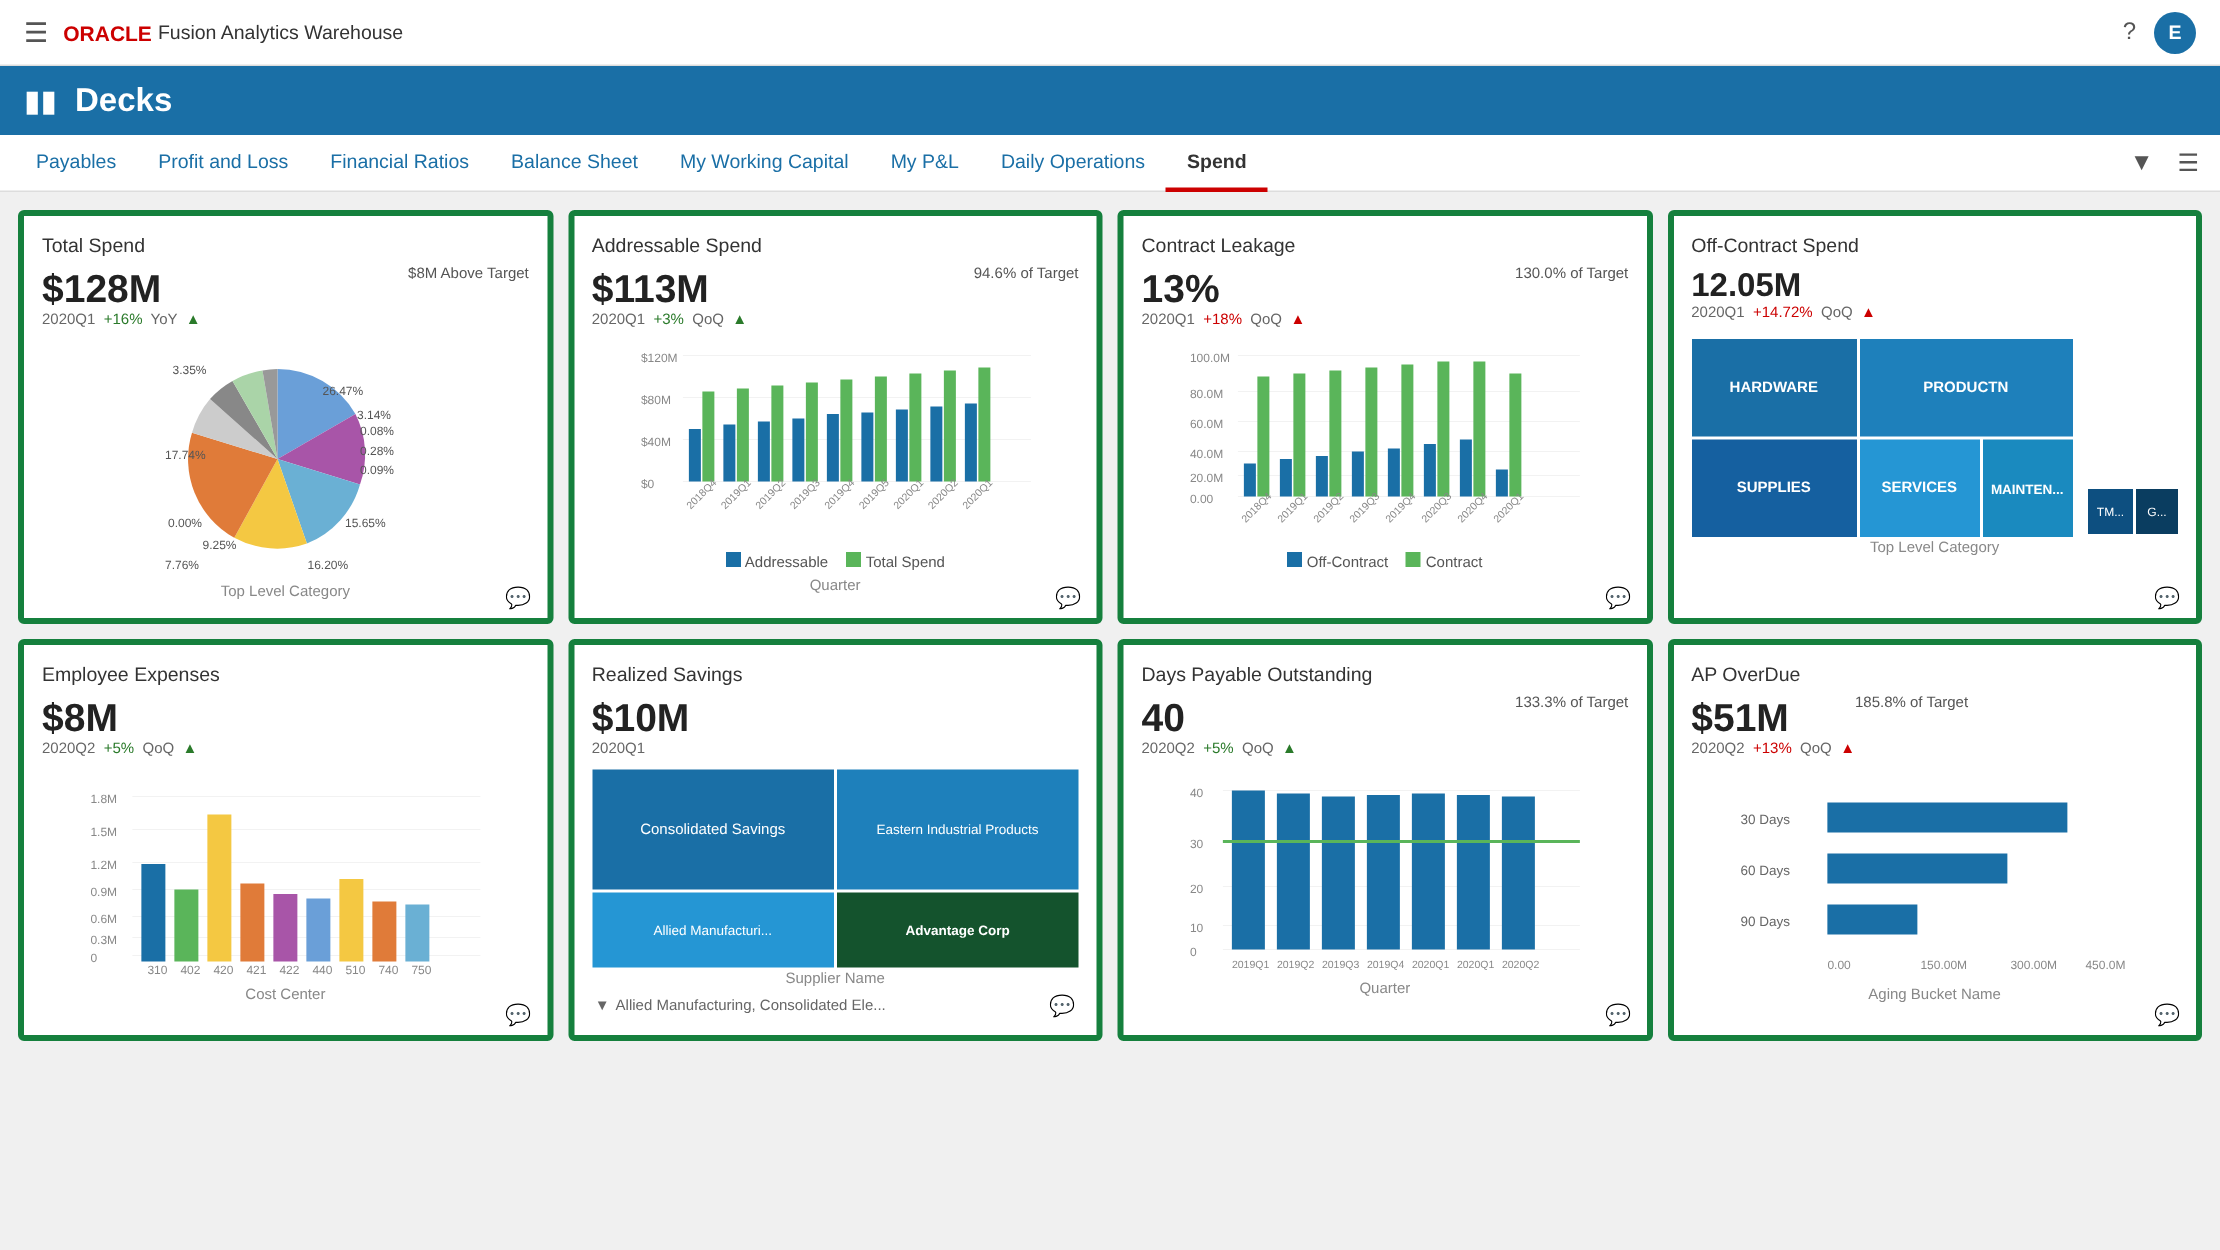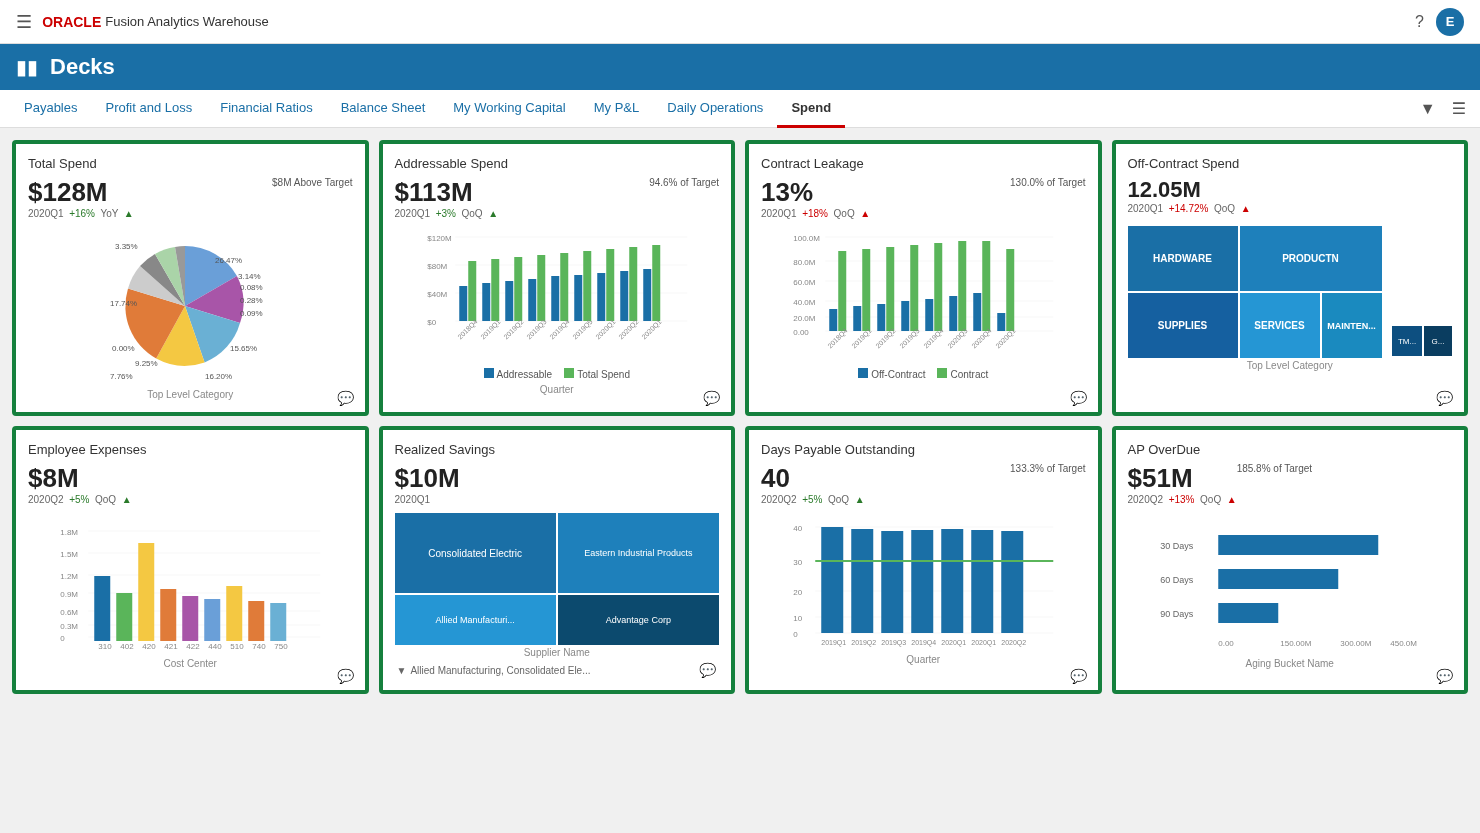--- a/index.html
+++ b/index.html
@@ -381,24 +381,24 @@
 
     <div class="card">
       <div class="card-title">Realized Savings</div>
       <div>
         <div class="card-value">$10M</div>
         <div class="card-sub">2020Q1</div>
       </div>
 
       <div style="margin-top:8px;height:130px;">
         <div style="display:grid;grid-template-columns:1fr 1fr;grid-template-rows:80px 50px;gap:2px;height:130px;">
-          <div style="background:#1a6fa6;display:flex;align-items:center;justify-content:center;color:#fff;font-size:10px;padding:4px;text-align:center;grid-row:1/2;">Consolidated Electric</div>
+          <div style="background:#1a6fa6;display:flex;align-items:center;justify-content:center;color:#fff;font-size:10px;padding:4px;text-align:center;grid-row:1/2;">Consolidated Savings</div>
           <div style="background:#1e80bb;display:flex;align-items:center;justify-content:center;color:#fff;font-size:9px;padding:4px;text-align:center;grid-row:1/2;">Eastern Industrial Products</div>
           <div style="background:#2596d4;display:flex;align-items:center;justify-content:center;color:#fff;font-size:9px;padding:4px;text-align:center;">Allied Manufacturi...</div>
-          <div style="background:#0c4a6e;display:flex;align-items:center;justify-content:center;color:#fff;font-size:9px;padding:4px;text-align:right;">Advantage Corp</div>
+          <div style="background:#14532d;display:flex;align-items:center;justify-content:center;color:#fff;font-size:9px;padding:4px;text-align:right;font-weight:bold;">Advantage Corp</div>
         </div>
       </div>
       <div class="chart-label">Supplier Name</div>
       <div style="display:flex;align-items:center;justify-content:space-between;margin-top:4px;padding:0 2px;">
         <span style="font-size:10px;color:#666;display:flex;align-items:center;gap:4px;">
           <span>▼</span>
           <span>Allied Manufacturing, Consolidated Ele...</span>
         </span>
         <span class="comment-icon">💬</span>
       </div>

